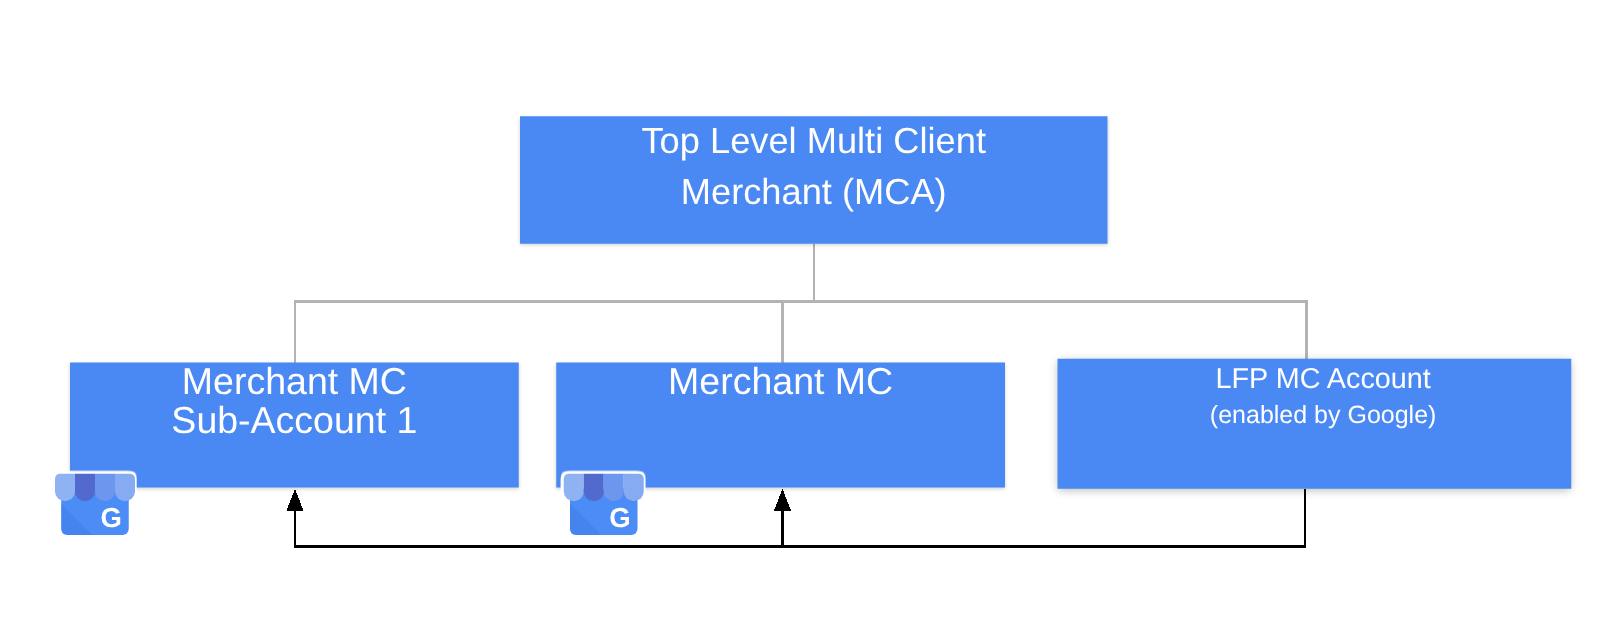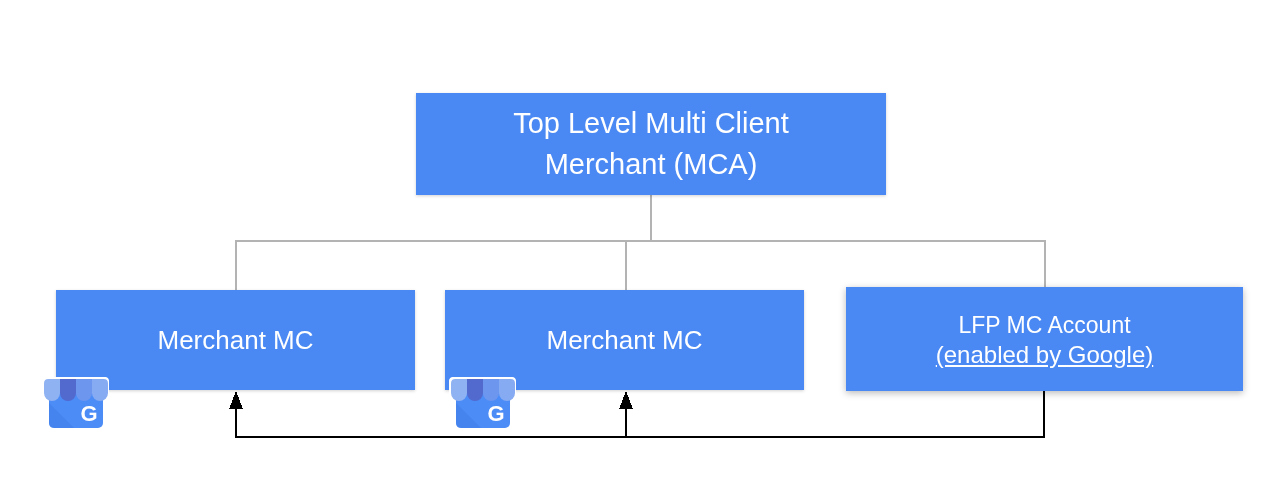--- a/index.html
+++ b/index.html
@@ -20,39 +20,39 @@
   .gray-line { stroke: #b3b3b3; stroke-width: 2; fill: none; }
   .black-line { stroke: #000000; stroke-width: 2; fill: none; }
   .arrowhead { fill: #000000; stroke: none; }
   .node {
     position: absolute;
     background: #4a89f4;
     color: #ffffff;
     display: flex;
     flex-direction: column;
     align-items: center;
-    justify-content: center;
     text-align: center;
     box-shadow: 0 1px 3px rgba(0,0,0,0.18);
   }
   .node-top {
     left: 416px; top: 93px;
     width: 470px; height: 102px;
     font-size: 29px; line-height: 41px;
   }
   .node-sub1 { left: 56px;  top: 290px; width: 359px; height: 100px; }
   .node-sub2 { left: 445px; top: 290px; width: 359px; height: 100px; }
-  .node-sub  { font-size: 26px; line-height: 31px; }
+  .node-sub  { font-size: 30px; line-height: 31px; }
   .node-lfp  {
     left: 846px; top: 287px;
     width: 397px; height: 104px;
     font-size: 23px; line-height: 31px;
     box-shadow: 0 2px 7px rgba(0,0,0,0.28);
+    padding-left: 14px;
   }
-  .node-lfp .line2 { font-size: 24px; line-height: 28px; text-decoration: underline; }
+  .node-lfp .line2 { font-size: 20px; line-height: 28px; }
   .store-icon {
     position: absolute;
     width: 72px; height: 64px;
     filter: drop-shadow(1.6px 0 0 #ffffff) drop-shadow(-1.6px 0 0 #ffffff)
             drop-shadow(0 1.6px 0 #ffffff) drop-shadow(0 -1.6px 0 #ffffff);
   }
   .store-icon-1 { left: 40px;  top: 367px; }
   .store-icon-2 { left: 447px; top: 367px; }
   .g-letter {
     font-family: "Liberation Sans", "DejaVu Sans", sans-serif;
@@ -75,20 +75,21 @@
     <polygon class="arrowhead" points="626,391 619,409 633,409"></polygon>
   </svg>
 
   <div class="node node-top">
     <span class="line1">Top Level Multi Client</span>
     <span class="line2">Merchant (MCA)</span>
   </div>
 
   <div class="node node-sub node-sub1">
     <span class="line1">Merchant MC</span>
+    <span class="line2">Sub-Account 1</span>
   </div>
 
   <div class="node node-sub node-sub2">
     <span class="line1">Merchant MC</span>
   </div>
 
   <div class="node node-lfp">
     <span class="line1">LFP MC Account</span>
     <span class="line2">(enabled by Google)</span>
   </div>

